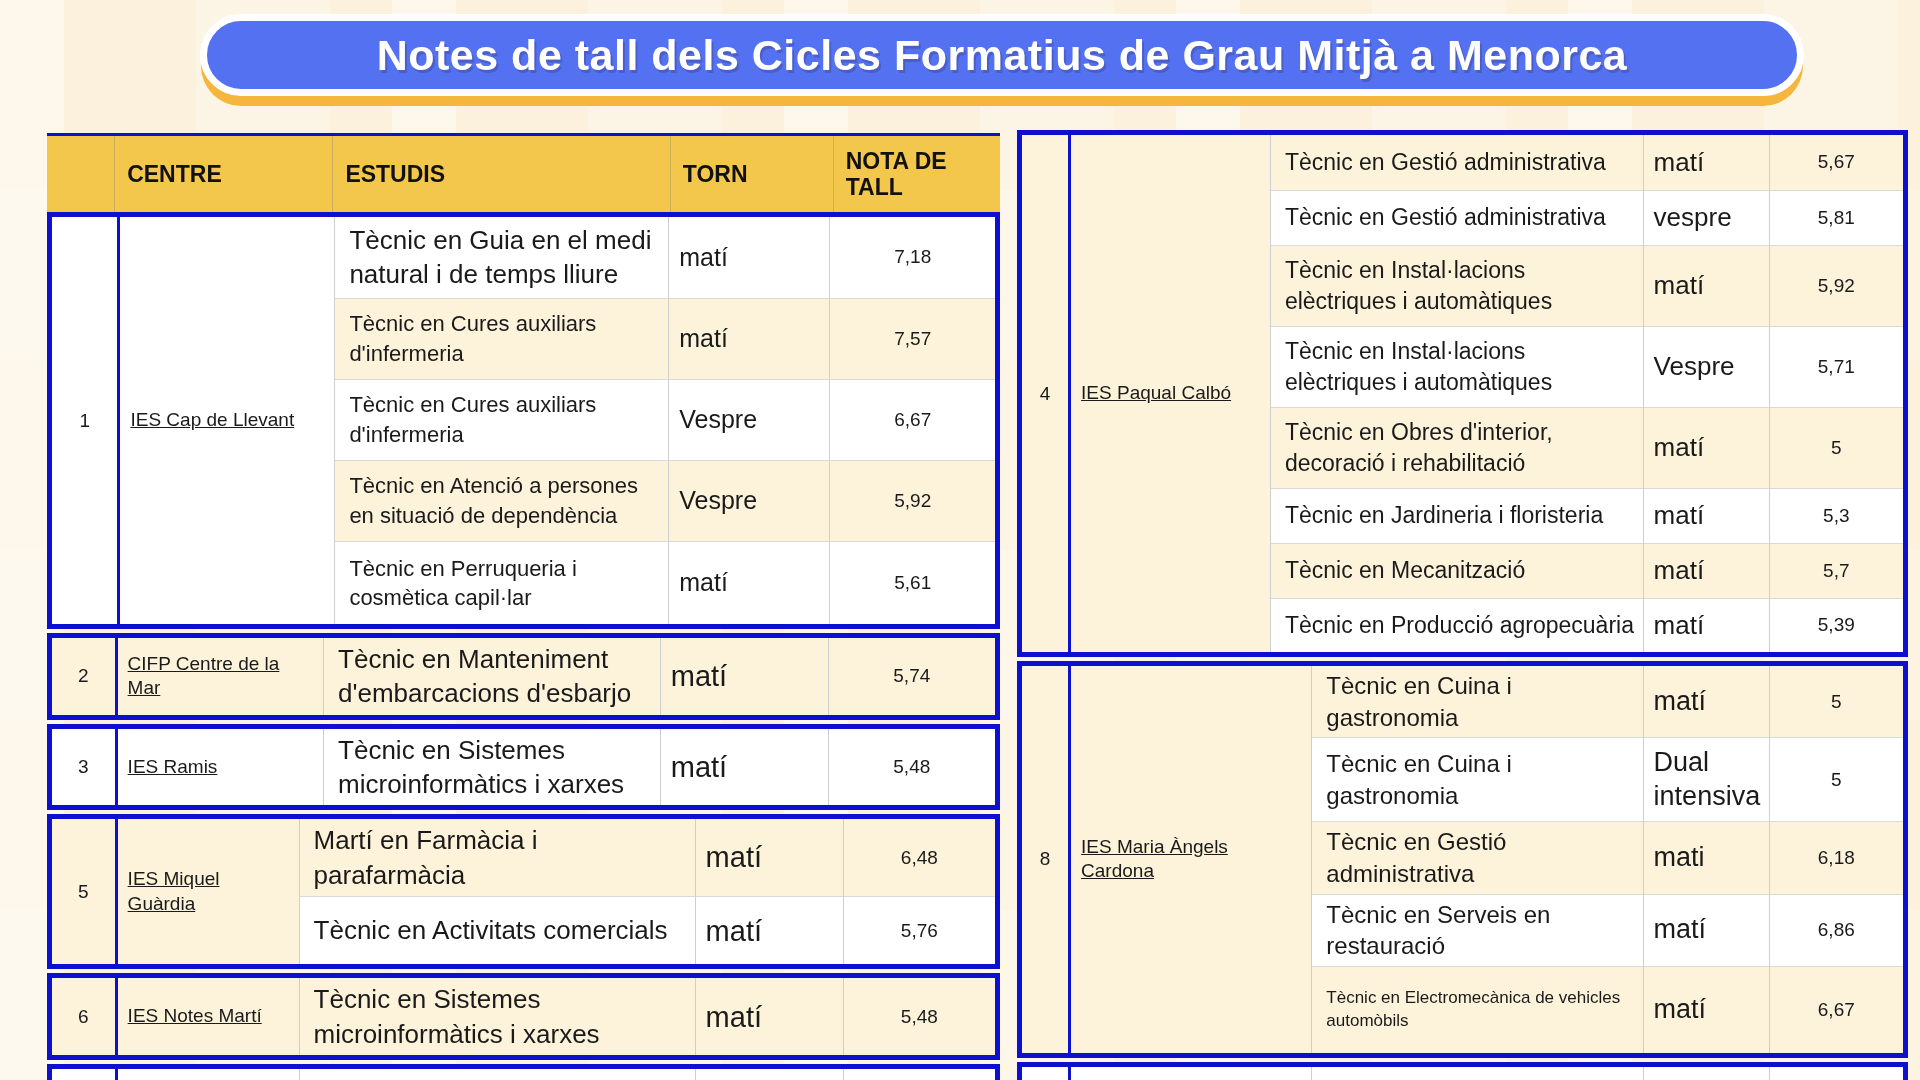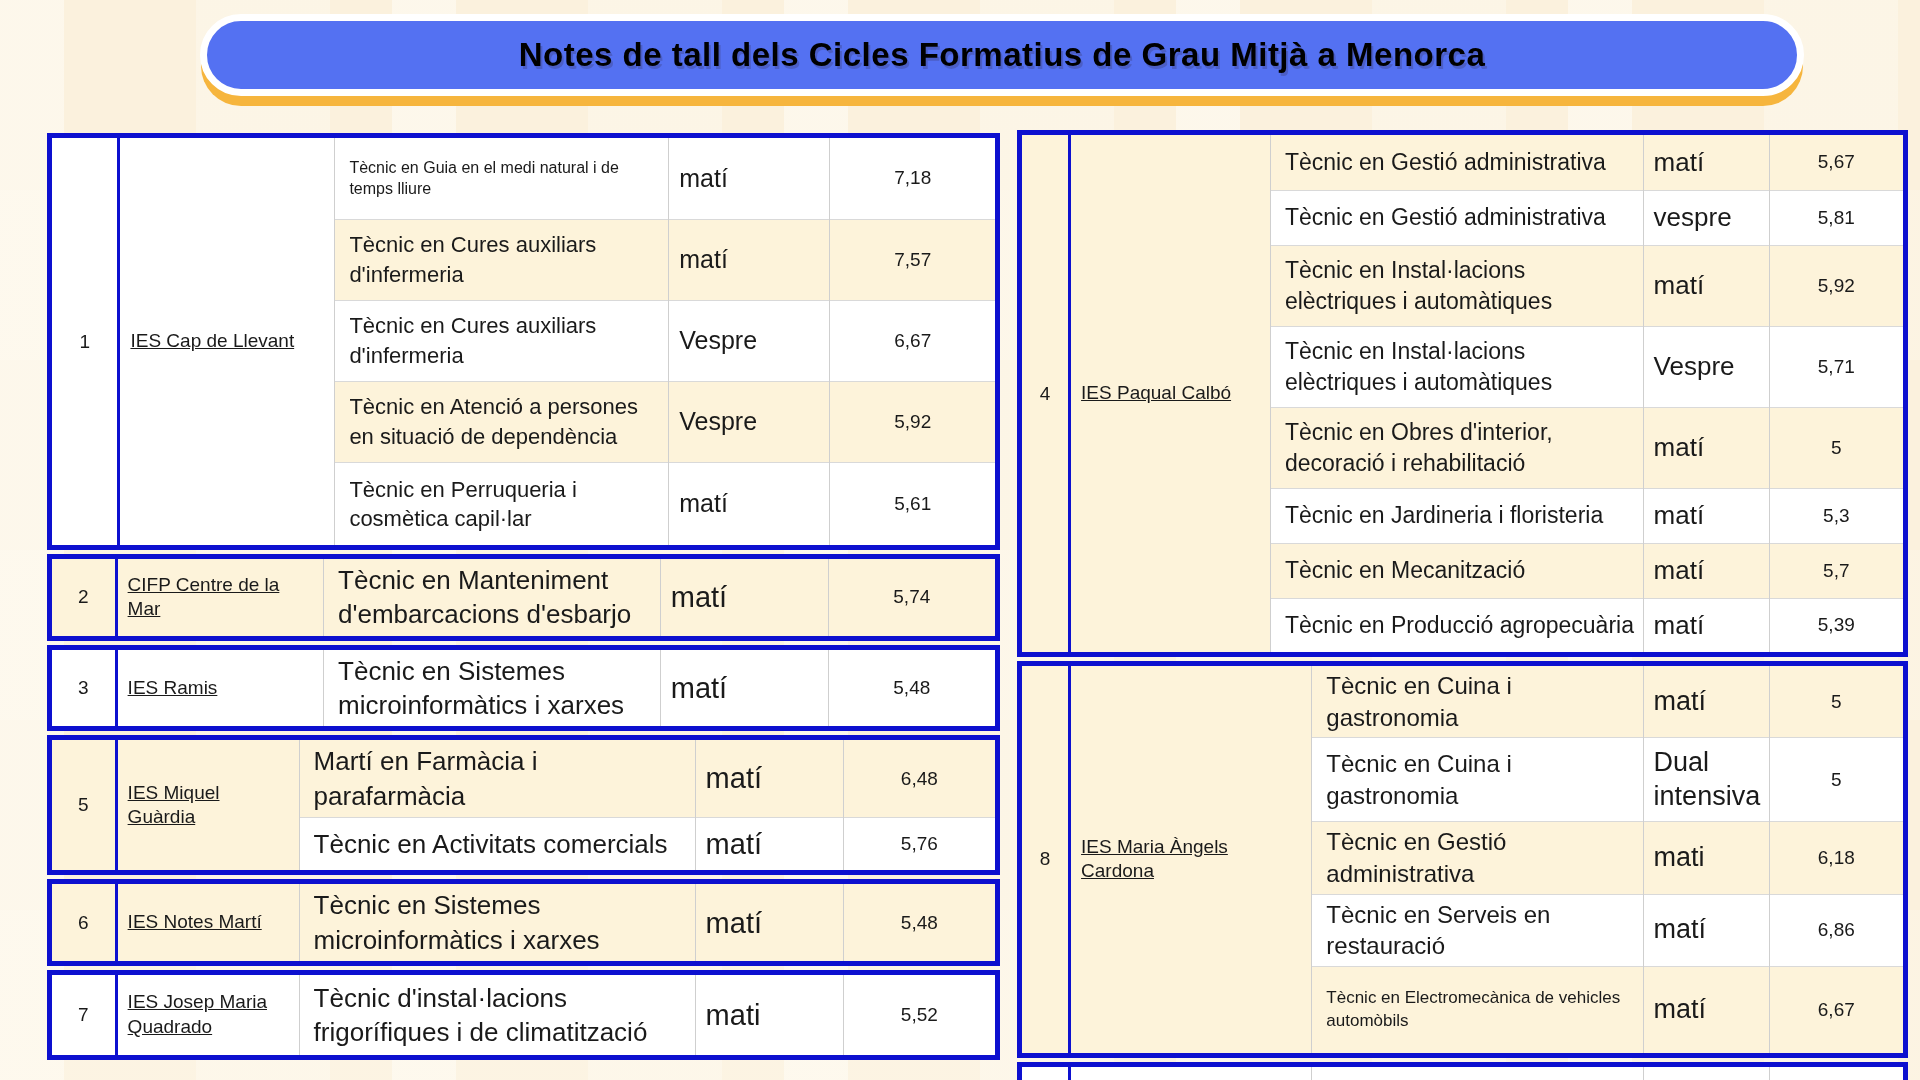--- a/index.html
+++ b/index.html
@@ -16,21 +16,21 @@
   
   .banner {
     position:absolute; left:200px; top:14px; width:1604px; height:82px;
     background:#5471f2;
     border:7px solid #ffffff;
     border-radius:46px;
     box-shadow:0 11px 0 -1px #f6b53d;
     display:flex; align-items:center; justify-content:center;
   }
   .banner h1 {
-    color:#000000; font-size:33px; font-weight:800; letter-spacing:0.5px;
+    color:#ffffff; font-size:43px; font-weight:800; letter-spacing:0.5px;
     text-shadow:2px 3px 0 rgba(60,60,120,0.35);
     white-space:nowrap;
   }
 
   
   .col { position:absolute; }
   .col-left  { left:47px;  top:133px; width:953px; }
   .col-right { left:1017px; top:130px; width:891px; }
 
   
@@ -57,35 +57,55 @@
   td.white { background:#ffffff; }
 </style>
 </head>
 <body>
 
 <div class="banner">
   <h1>Notes de tall dels Cicles Formatius de Grau Mitjà a Menorca</h1>
 </div>
 
 <div class="col col-left">
+  <div class="hdr-wrap">
+    <table class="hdr">
+      <colgroup>
+          <col style="width:7.1%">
+          <col style="width:22.9%">
+          <col style="width:35.4%">
+          <col style="width:17.1%">
+          <col style="width:17.5%">
+        </colgroup>
+      <tbody>
+          <tr>
+        <td></td>
+        <td>CENTRE</td>
+        <td>ESTUDIS</td>
+        <td>TORN</td>
+        <td>NOTA DE TALL</td>
+      </tr>
+    </tbody>
+      </table>
+  </div>
   <div id="left-groups">
       <div class="grp-wrap">
         <table>
           <colgroup>
             <col style="width: 7.1%;">
             <col style="width: 22.9%;">
             <col style="width: 35.4%;">
             <col style="width: 17.1%;">
             <col style="width: 17.5%;">
           </colgroup>
           <tbody>
             <tr style="height: 81px;">
               <td class="num white" rowspan="5">1</td>
               <td class="centre white" rowspan="5">IES Cap de Llevant</td>
-              <td class="estudis white" style="font-size: 16px;">Tècnic en Guia en el medi natural i de temps lliure</td>
+              <td class="estudis white" style="font-size: 26px;">Tècnic en Guia en el medi natural i de temps lliure</td>
               <td class="torn white" style="font-size: 25px;">matí</td>
               <td class="nota white">7,18</td>
             </tr>
             <tr class="sep" style="height: 81px;">
               <td class="estudis cream" style="font-size: 22px;">Tècnic en Cures auxiliars d'infermeria</td>
               <td class="torn cream" style="font-size: 25px;">matí</td>
               <td class="nota cream">7,57</td>
             </tr>
             <tr class="sep" style="height: 81px;">
               <td class="estudis white" style="font-size: 22px;">Tècnic en Cures auxiliars d'infermeria</td>
@@ -155,21 +175,21 @@
             <col style="width: 16.1%;">
           </colgroup>
           <tbody>
             <tr style="height: 53px;">
               <td class="num cream" rowspan="2">5</td>
               <td class="centre cream" rowspan="2">IES Miquel Guàrdia</td>
               <td class="estudis cream" style="font-size: 26px;">Martí en Farmàcia i parafarmàcia</td>
               <td class="torn cream" style="font-size: 29px;">matí</td>
               <td class="nota cream">6,48</td>
             </tr>
-            <tr class="sep" style="height: 53px;">
+            <tr class="sep" style="height: 68px;">
               <td class="estudis white" style="font-size: 26px;">Tècnic en Activitats comercials</td>
               <td class="torn white" style="font-size: 29px;">matí</td>
               <td class="nota white">5,76</td>
             </tr>
           </tbody>
         </table>
       </div>
       <div class="grp-wrap">
         <table>
           <colgroup>

